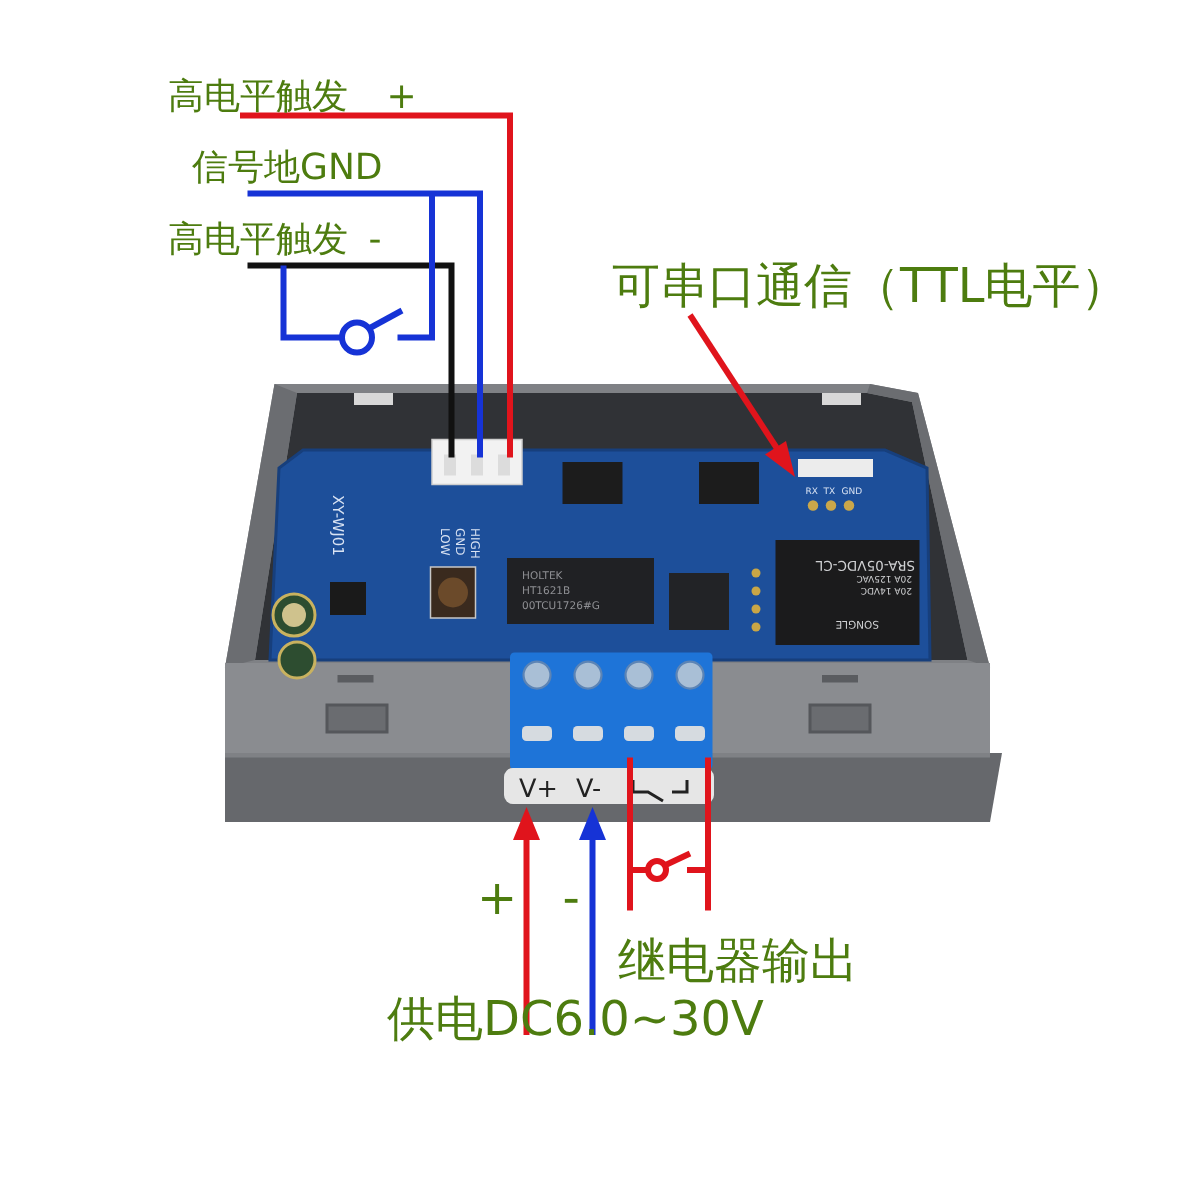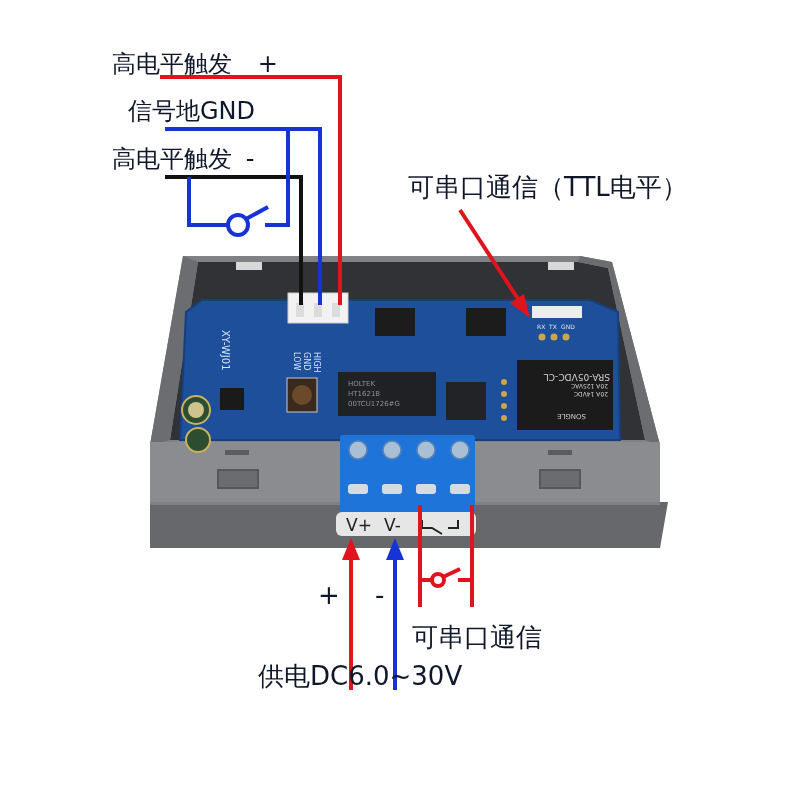--- a/index.html
+++ b/index.html
@@ -1,18 +1,18 @@
 <!DOCTYPE html>
 <html><head>
 <meta charset="utf-8">
 <style>
   html, body { margin: 0; padding: 0; background: #ffffff; }
   body { width: 800px; height: 800px; position: relative; overflow: hidden; font-family: "DejaVu Sans", sans-serif; }
-  .label { position: absolute; color: #0f172a; white-space: nowrap; line-height: 1; text-align: center; }
-  .lbl-lg { font-size: 26px; }
+  .label { position: absolute; color: #4d7c0f; white-space: nowrap; line-height: 1; text-align: center; }
+  .lbl-lg { font-size: 32px; }
   .lbl-md { font-size: 24px; }
   svg.scene { position: absolute; left: 0; top: 0; }
   .silk { font-family: "DejaVu Sans", sans-serif; }
 </style>
 </head>
 <body>
 
 <svg class="scene" width="800" height="800" viewBox="0 0 800 800">
   <defs>
     <marker id="arrowRed" markerWidth="10" markerHeight="10" refX="5" refY="5" orient="auto">
@@ -174,15 +174,15 @@
 <div class="label lbl-md" style="left:112px; top:147px;">
   <span>高电平触发</span>
   <span style="margin-left:6px;">-</span>
 </div>
 
 <div class="label lbl-lg" style="left:408px; top:174px;">可串口通信（TTL电平）</div>
 
 <div class="label lbl-lg" style="left:318px; top:582px;">+</div>
 <div class="label lbl-lg" style="left:375px; top:582px;">-</div>
 
-<div class="label lbl-lg" style="left:412px; top:624px;">可串口通信</div>
+<div class="label lbl-lg" style="left:412px; top:624px;">继电器输出</div>
 
 <div class="label lbl-lg" style="left:258px; top:663px;">供电DC6.0~30V</div>
 
 </body></html>

